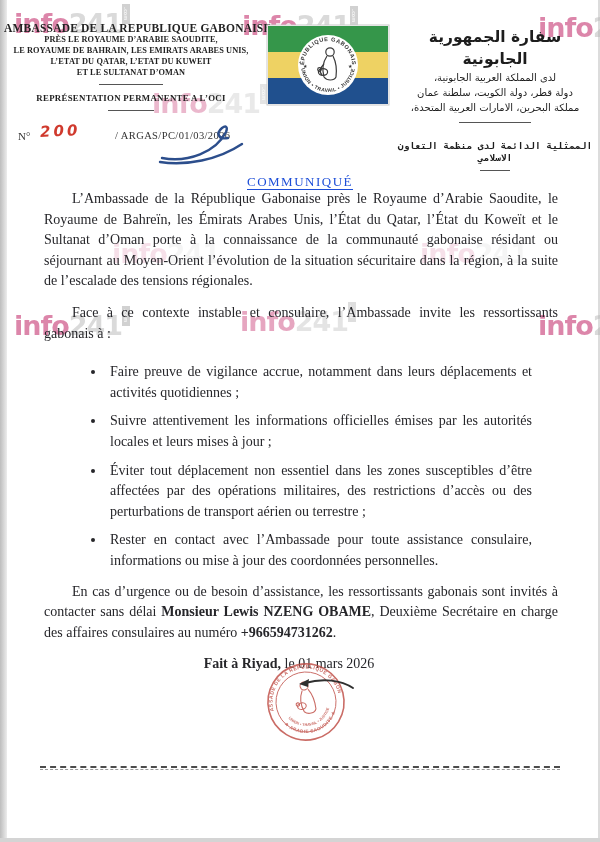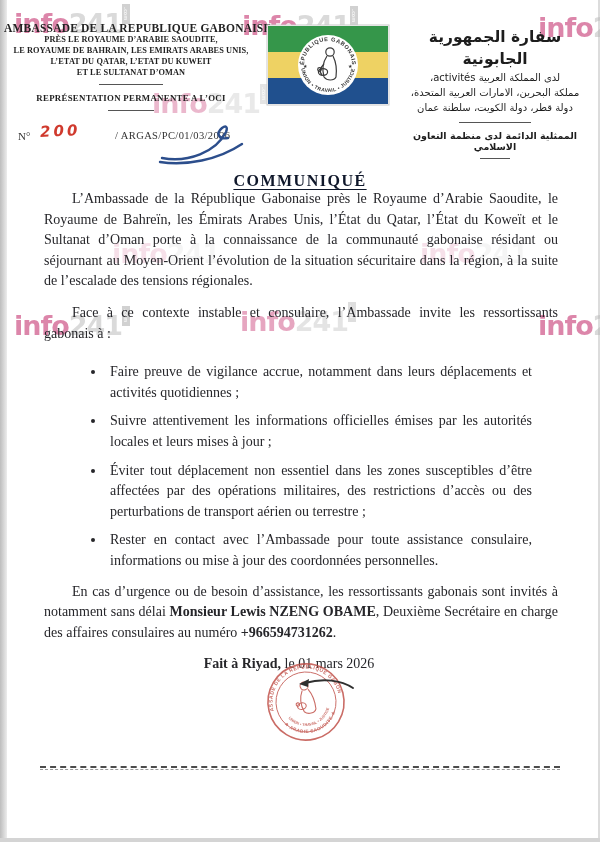--- a/index.html
+++ b/index.html
@@ -29,32 +29,32 @@
   .rule.w64{width:64px;} .rule.w40{width:46px;margin-top:7px;} .rule.w70{width:72px;margin:7px auto 5px;}
   .rule.w30{width:30px;margin-top:6px;}
   .hdr-fr .rep{font-size:8.8px;font-weight:bold;letter-spacing:.3px;margin-top:8px;text-align:center;}
 
   .emblem{position:absolute;left:266px;top:24px;width:124px;height:82px;}
 
   .hdr-ar{position:absolute;left:396px;top:26px;width:198px;text-align:center;direction:rtl;
           font-family:"DejaVu Sans",sans-serif;color:#1d1d1d;}
   .hdr-ar .a1{font-size:15.5px;font-weight:bold;line-height:22px;}
   .hdr-ar .a2{font-size:10px;line-height:15px;}
-  .hdr-ar .arep{font-size:9.5px;font-weight:bold;margin-top:7px;}
+  .hdr-ar .arep{font-size:9.5px;font-weight:bold;margin-top:17px;font-family:Liberation Mono, monospace;}
 
   .refline{position:absolute;left:18px;top:122px;width:320px;height:46px;}
   .no-label{position:absolute;left:0;top:8px;font-size:11px;color:#333;}
   .ref-number{position:absolute;left:22px;top:0;font-family:"DejaVu Sans",sans-serif;
               font-weight:bold;font-style:italic;font-size:15px;letter-spacing:3px;
               color:#d03a2e;transform:rotate(-3deg);}
   .ref-code{position:absolute;left:97px;top:8px;font-size:10.5px;letter-spacing:.4px;color:#333;text-align:center;}
   .squiggle{position:absolute;left:140px;top:-6px;width:90px;height:52px;}
 
   .doc-title{position:absolute;left:0;top:172px;width:600px;text-align:center;}
-  .doc-title span{font-size:16px;font-weight:bold;letter-spacing:1.5px;color:#0f172a;
+  .doc-title span{font-size:13px;font-weight:normal;letter-spacing:1.5px;color:#1d4ed8;
                   text-decoration:underline;text-underline-offset:3px;}
 
   .body-text{position:absolute;left:44px;top:189px;width:514px;font-size:14px;
              line-height:20.6px;text-align:justify;color:#26262a;}
   .body-text p{margin:0 0 11px 0;text-indent:28px;}
   .body-text ul{margin:18px 0 10px 0;padding:0 26px 0 62px;list-style:disc;}
   .body-text li{margin:0 0 8px 0;padding-left:4px;}
   .b{font-weight:bold;}
   .dateline{margin-top:4px;text-align:center;padding-right:52px;text-indent:0;}
 
@@ -119,23 +119,23 @@
       <circle cx="64" cy="28" r="4.2"></circle>
       <path d="M 61 32 C 57 38 56 46 58 53 C 61 57 68 57 70 53 C 71 45 70 38 67 32"></path>
       <path d="M 58 40 C 54 44 53 48 56 51"></path>
       <ellipse cx="57" cy="48" rx="4.6" ry="3.4"></ellipse>
       <circle cx="53.5" cy="45.5" r="1.8"></circle>
     </g>
   </svg>
 
   <div class="hdr-ar">
     <div class="a1">سفارة الجمهورية الجابونية</div>
-    <div class="a2">لدى المملكة العربية activités،</div>
+    <div class="a2">لدى المملكة العربية الجابونية،</div>
+    <div class="a2">دولة قطر، دولة الكويت، سلطنة عمان</div>
     <div class="a2">مملكة البحرين، الامارات العربية المتحدة،</div>
-    <div class="a2">دولة قطر، دولة الكويت، سلطنة عمان</div>
     <hr class="rule w70">
     <div class="arep">الممثلية الدائمة لدى منظمة التعاون الاسلامي</div>
     <hr class="rule w30">
   </div>
 
   <div class="refline">
     <span class="no-label">N°</span>
     <span class="ref-number">200</span>
     <span class="ref-code">/ ARGAS/PC/01/03/2026</span>
     <svg class="squiggle" viewBox="0 0 90 52">
@@ -152,21 +152,21 @@
 
   <div class="body-text">
     <p>L’Ambassade de la République Gabonaise près le Royaume d’Arabie Saoudite, le Royaume de Bahreïn, les Émirats Arabes Unis, l’État du Qatar, l’État du Koweït et le Sultanat d’Oman porte à la connaissance de la communauté gabonaise résidant ou séjournant au Moyen-Orient l’évolution de la situation sécuritaire dans la région, à la suite de l’escalade des tensions régionales.</p>
     <p>Face à ce contexte instable et consulaire, l’Ambassade invite les ressortissants gabonais à :</p>
     <ul>
       <li>Faire preuve de vigilance accrue, notamment dans leurs déplacements et activités quotidiennes ;</li>
       <li>Suivre attentivement les informations officielles émises par les autorités locales et leurs mises à jour ;</li>
       <li>Éviter tout déplacement non essentiel dans les zones susceptibles d’être affectées par des opérations militaires, des restrictions d’accès ou des perturbations de transport aérien ou terrestre ;</li>
       <li>Rester en contact avec l’Ambassade pour toute assistance consulaire, informations ou mise à jour des coordonnées personnelles.</li>
     </ul>
-    <p><span>En cas d’urgence ou de besoin d’assistance, les ressortissants gabonais sont invités à notamment sans délai </span><span class="b">Monsieur Lewis NZENG OBAME</span><span>, Deuxième Secrétaire en charge des affaires consulaires au numéro </span><span class="b">+966594731262</span><span>.</span></p>
+    <p><span>En cas d’urgence ou de besoin d’assistance, les ressortissants gabonais sont invités à contacter sans délai </span><span class="b">Monsieur Lewis NZENG OBAME</span><span>, Deuxième Secrétaire en charge des affaires consulaires au numéro </span><span class="b">+966594731262</span><span>.</span></p>
     <p class="dateline"><span class="b">Fait à Riyad,</span><span> le 01 mars 2026</span></p>
   </div>
 
   <svg class="stamp" viewBox="0 0 84 84">
     <circle cx="42" cy="42" r="38" fill="none" stroke="#bf4d45" stroke-width="1.6"></circle>
     <circle cx="42" cy="42" r="30" fill="none" stroke="#bf4d45" stroke-width="0.9"></circle>
     <defs>
       <path id="stTop" d="M 8.5 42 A 33.5 33.5 0 1 1 75.5 42"></path>
       <path id="stBot" d="M 11 42 A 31 31 0 0 0 73 42"></path>
       <path id="stIn" d="M 18 42 A 24 24 0 0 0 66 42"></path>

